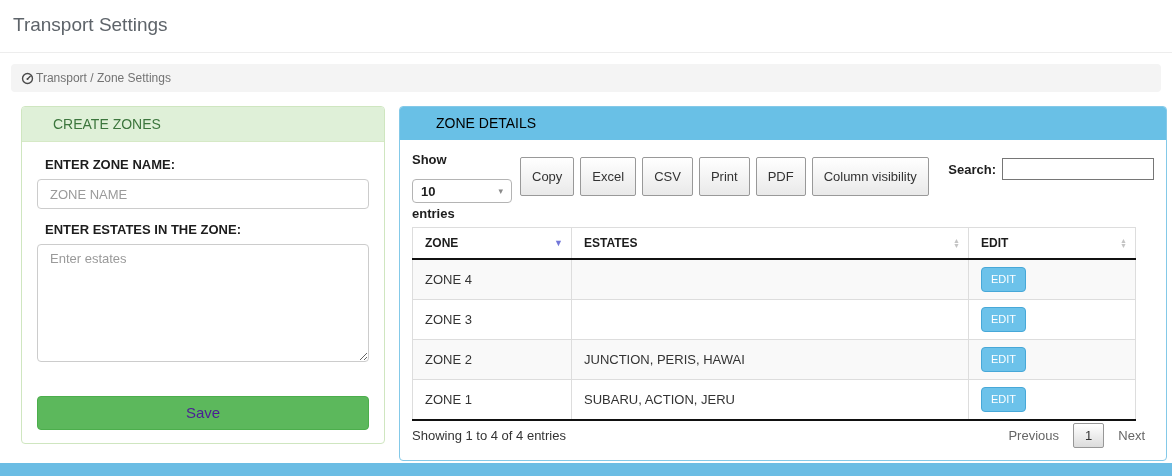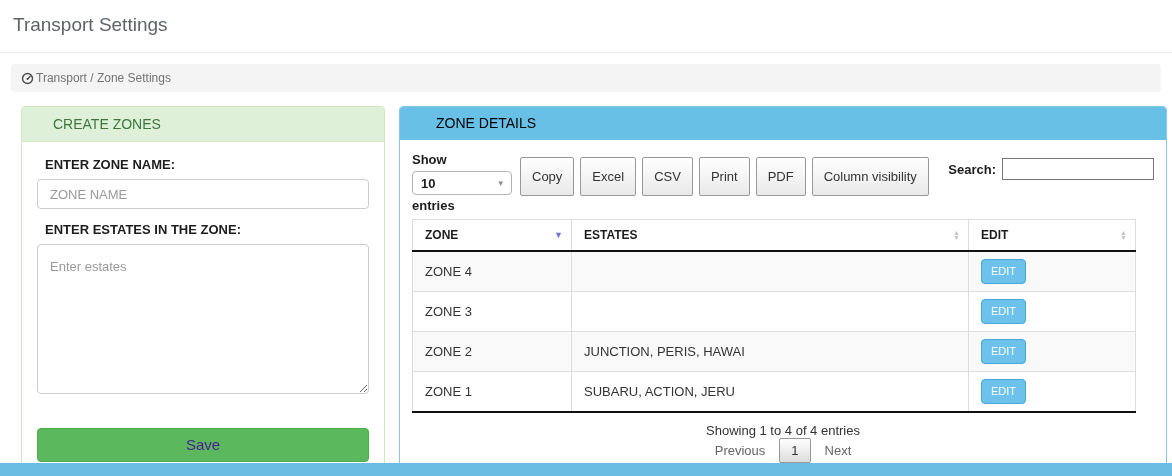--- a/index.html
+++ b/index.html
@@ -28,37 +28,37 @@
     background:#dff0d8; color:#3c763d; padding:9px 15px 9px 31px;
     border-bottom:1px solid #d6e9c6;
   }
   .panel-green .panel-body { padding:15px 15px 13px; }
   .form-label { display:block; font-size:13px; font-weight:bold; color:#1d1d1d; margin:0 8px 7px; }
   .text-input, .text-area {
     width:100%; border:1px solid #ccc; border-radius:4px; font-size:13px; color:#555;
     font-family:"Liberation Sans","DejaVu Sans",sans-serif;
   }
   .text-input { height:30px; padding:5px 12px; margin-bottom:13px; }
-  .text-area { height:150px; padding:14px 12px; resize:both; }
+  .text-area { height:118px; padding:6px 12px; resize:both; }
   ::placeholder { color:#9a9a9a; opacity:1; }
   .save-button {
     display:block; width:100%; margin-top:30px; padding:7px 0 8px;
     background:#5cb85c; border:1px solid #4cae4c; border-radius:4px;
     color:#4c1d95; font-size:15px; cursor:pointer;
     font-family:"Liberation Sans","DejaVu Sans",sans-serif;
   }
   
   .panel-blue { flex:1; border:1px solid #84c9e8; }
   .panel-blue .panel-heading { background:#69c0e6; color:#000000; padding:8px 15px 9px 36px; }
   .panel-blue .panel-body { padding:12px 12px 12px; }
   
   .toolbar { display:flex; align-items:flex-start; }
   .length-control { width:104px; font-size:13px; font-weight:bold; color:#1d1d1d; flex:none; }
   .select-box {
-    width:100px; height:24px; margin:4px 0 3px; padding:0 8px;
+    width:100px; height:24px; margin:12px 0 3px; padding:0 8px;
     border:1px solid #b4b4b4; border-radius:4px; background:#fff;
     display:flex; align-items:center; justify-content:space-between; cursor:pointer;
   }
   .select-caret { color:#8a8a8a; font-size:9px; font-weight:normal; }
   .dt-buttons { display:flex; gap:6px; margin-left:4px; margin-top:5px; }
   .dt-button {
     border:1px solid #999; border-radius:2px; background:linear-gradient(#fff,#e9e9e9);
     color:#333; font-size:13px; padding:11px 11px; cursor:pointer; white-space:nowrap;
     font-family:"Liberation Sans","DejaVu Sans",sans-serif;
   }
@@ -79,21 +79,21 @@
   .sort-both { display:flex; flex-direction:column; line-height:5px; font-size:7px; color:#c4c4c4; }
   .zones-table td { border:1px solid #ddd; font-size:13px; color:#333; padding:7px 12px; height:39px; }
   .zones-table tbody tr:nth-child(odd) { background:#f9f9f9; }
   .zones-table tbody tr:last-child td { border-bottom:2px solid #111; }
   .edit-button {
     background:#6cc2ea; border:1px solid #47a8d8; border-radius:4px;
     color:#fff; font-size:11px; padding:5px 9px 6px; cursor:pointer;
     font-family:"Liberation Sans","DejaVu Sans",sans-serif;
   }
   
-  .table-footer { display:flex; align-items:center; justify-content:flex-start; margin-top:10px;flex-direction:column; }
+  .table-footer { display:flex; align-items:center; justify-content:space-between; margin-top:2px; }
   .table-info { font-size:13px; color:#333; }
   .pagination { display:flex; align-items:center; font-size:13px; color:#666; }
   .page-link { padding:5px 9px; cursor:pointer; }
   .page-current {
     border:1px solid #979797; border-radius:2px; background:linear-gradient(#fff,#dcdcdc);
     color:#333; padding:4px 11px; margin:0 5px; cursor:pointer;
   }
   
   .footer-bar { position:absolute; left:0; bottom:0; width:1172px; height:13px; background:#6bbde4; }
 </style>

